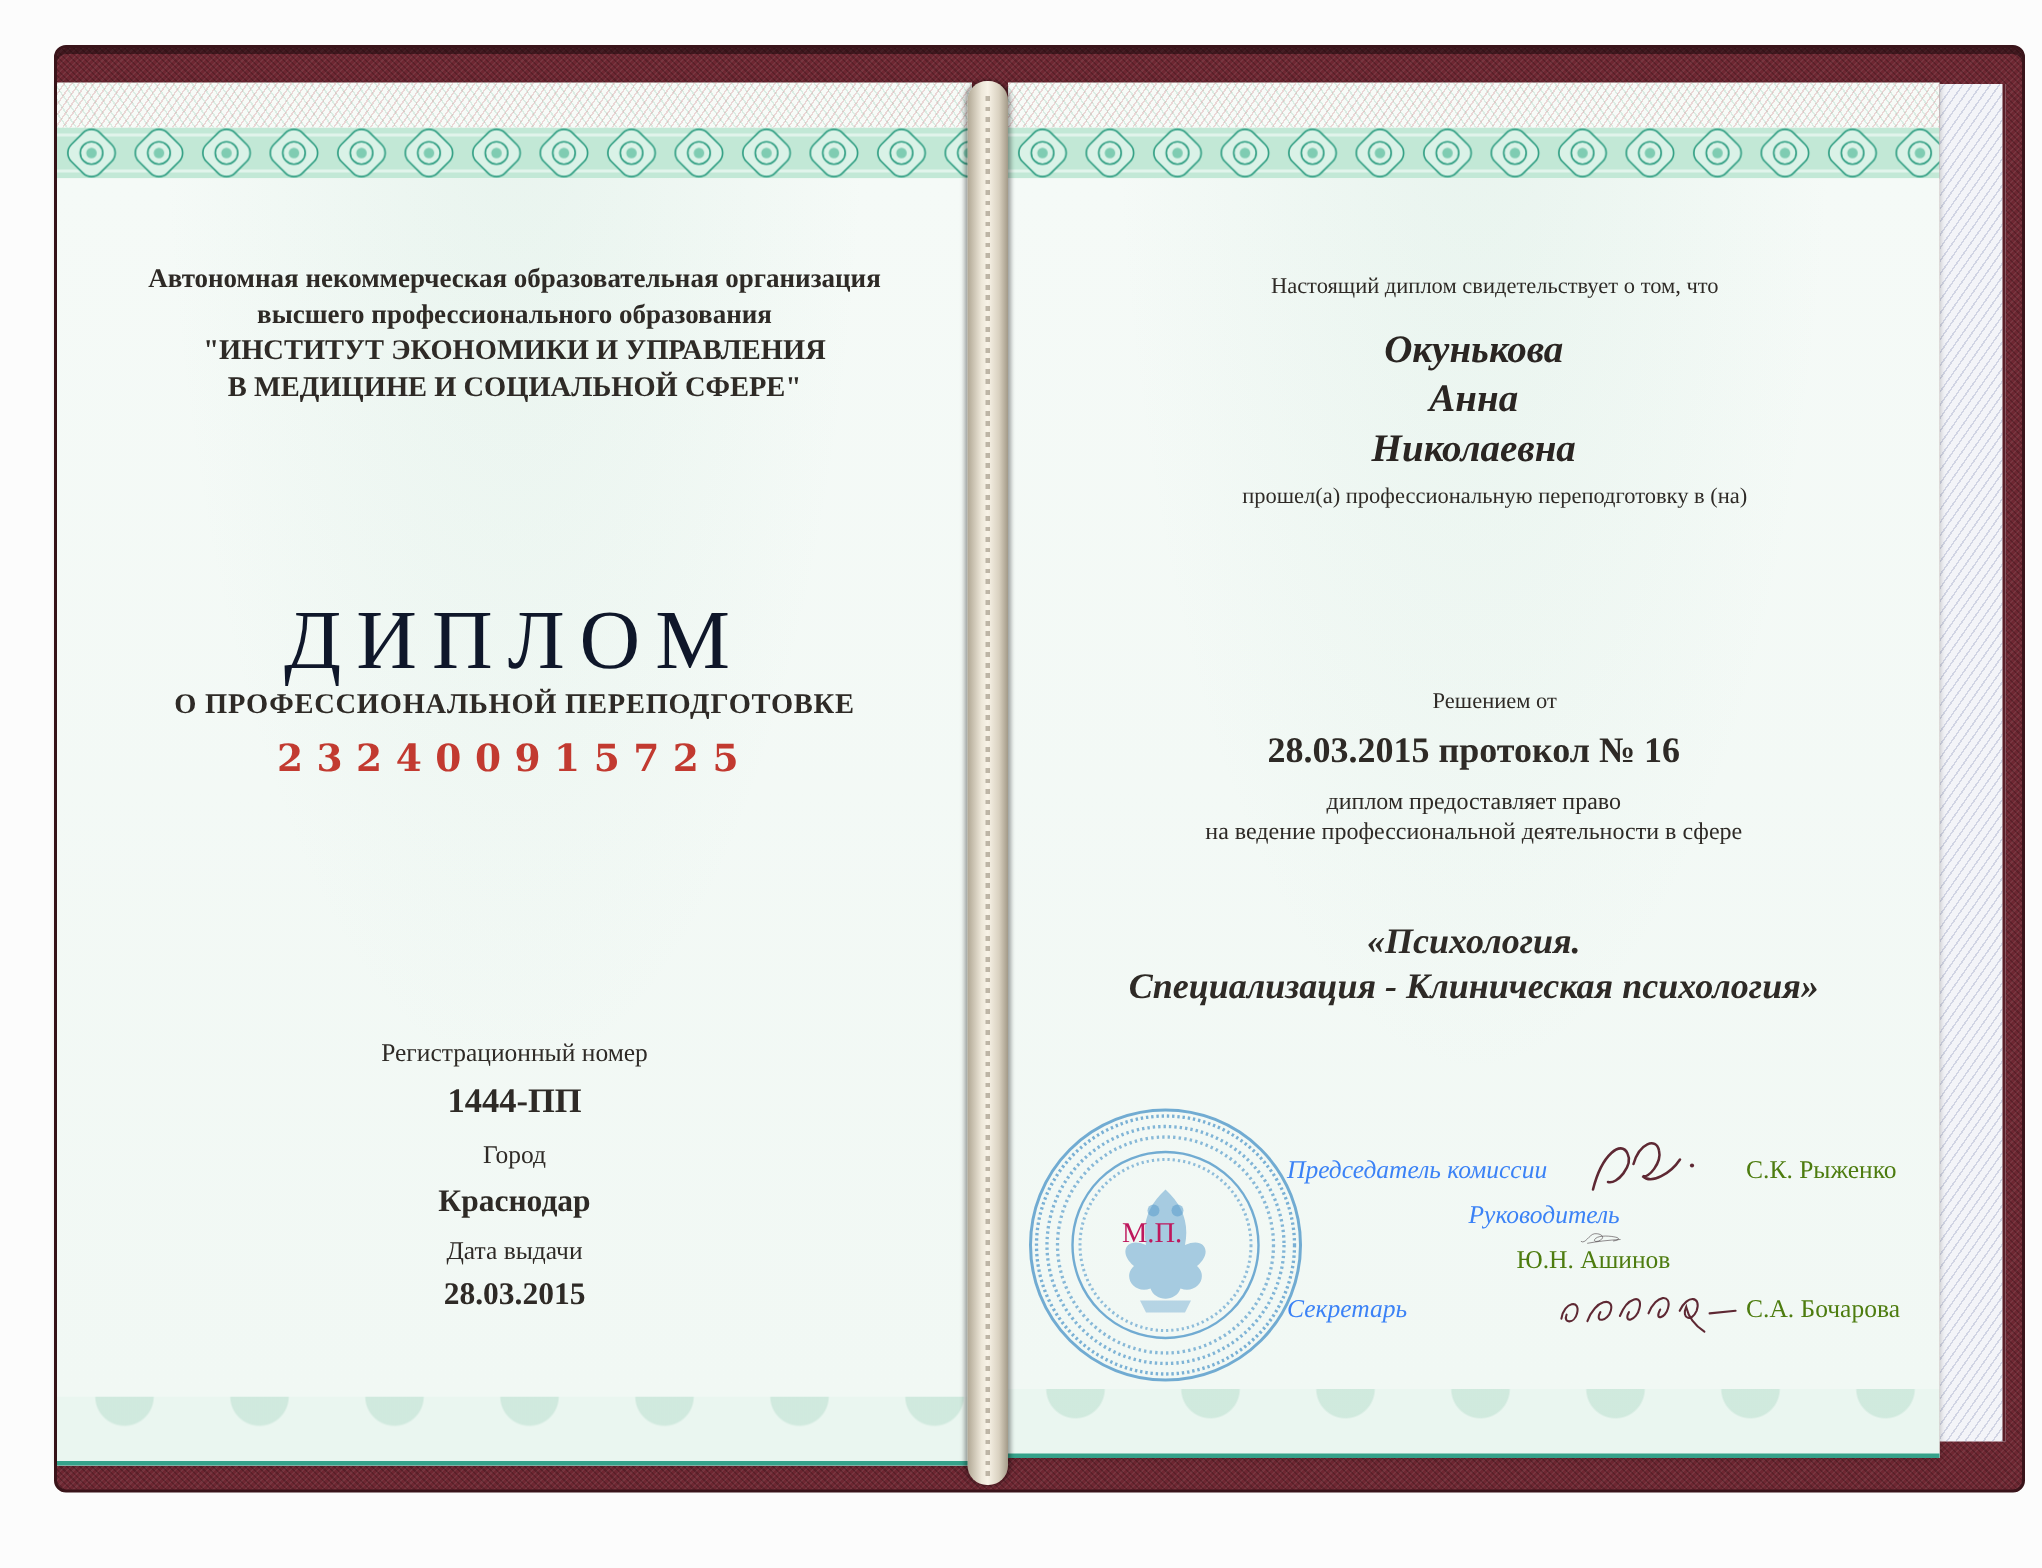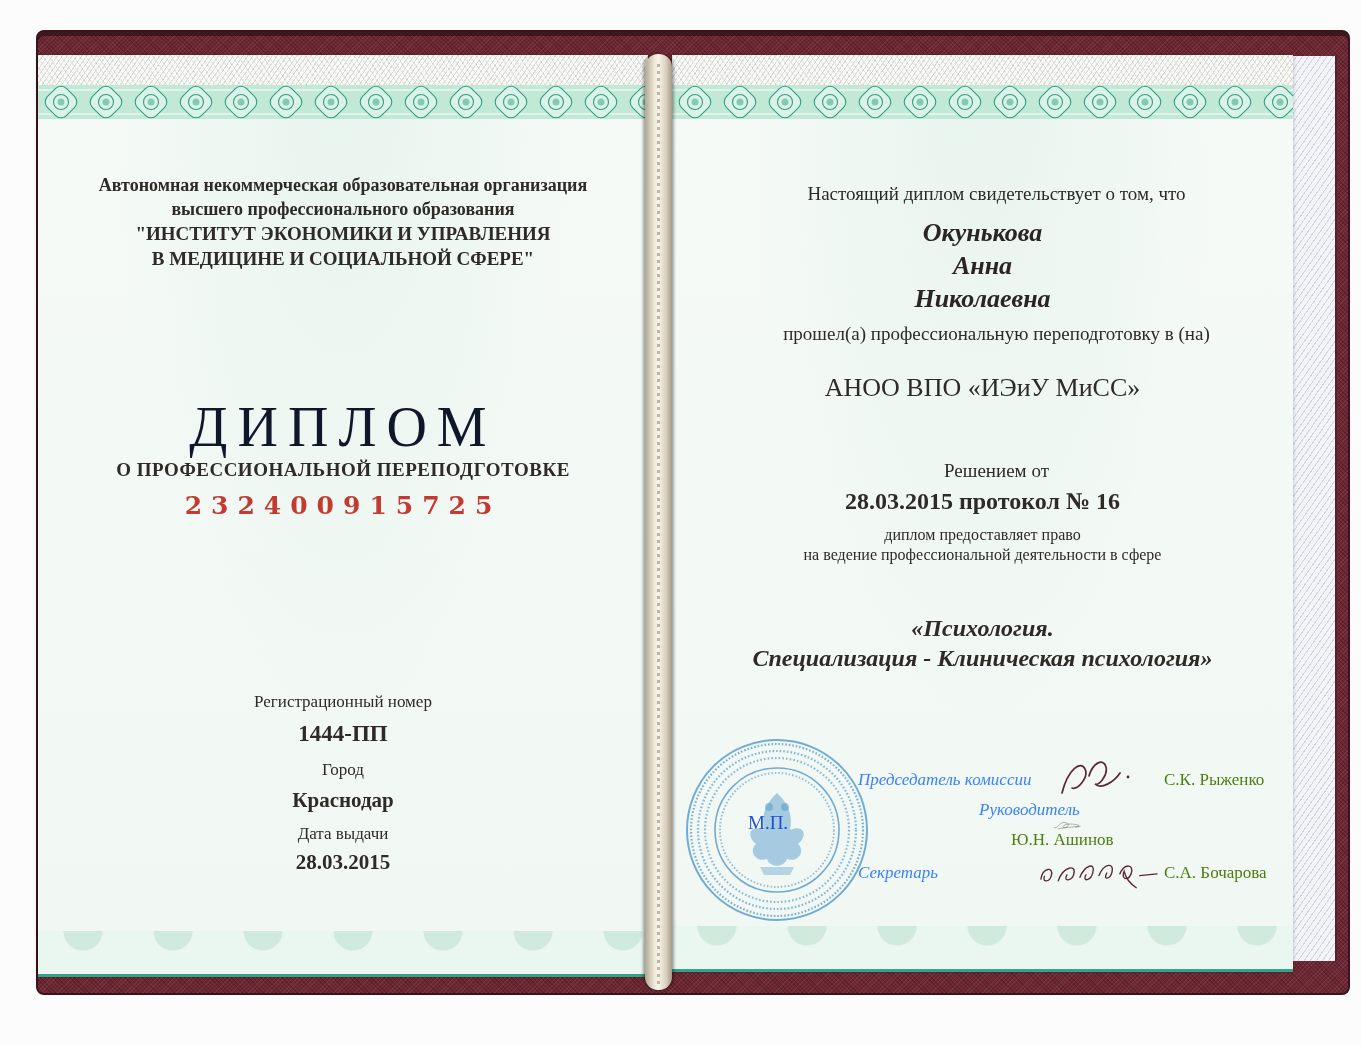--- a/index.html
+++ b/index.html
@@ -71,35 +71,35 @@
   .org-line34 { font-size:19px; font-weight:700; line-height:25px; }
   .diploma-title { font-size:56px; font-weight:400; letter-spacing:10px; color:#0f172a; }
   .diploma-sub { font-size:19px; font-weight:700; letter-spacing:.5px; }
   .serial { font-family:"DejaVu Serif", serif; font-size:25px; font-weight:700; color:#c23a30; letter-spacing:9px; }
   .qual-caption { font-family:"DejaVu Serif", serif; font-style:italic; font-size:27px; color:#453b36; }
   .small-label { font-size:17px; }
   .value-bold { font-size:21px; font-weight:700; }
   .value-bold-lg { font-size:23px; font-weight:700; }
 
   
-  .intro { font-size:19px;padding-left:28px; }
+  .intro { font-size:15px;padding-left:28px; }
   .holder-name { font-size:26px; font-weight:700; font-style:italic; color:#2a2522; }
   .institution { font-size:26px; font-weight:400; }
   .decision { font-size:24px; font-weight:700; }
   .rights { font-size:16px; }
   .field-line { font-size:24px; font-weight:700; font-style:italic; }
 
   
   .sig-row { position:absolute; left:186px; width:418px; height:50px; display:flex; align-items:center; z-index:3; }
   .sig-role { font-size:17px; font-style:italic; width:176px; text-align:left; color:#3b82f6; }
   .sig-draw { flex:1; height:50px; }
   .sig-name { font-size:17px; width:112px; text-align:left; color:#4d7c0f; }
 
   .stamp { position:absolute; left:10px; top:680px; width:190px; height:190px; opacity:.9; z-index:2; }
-  .mp-label { position:absolute; left:76px; top:757px; font-size:19px; color:#1d4ed8; z-index:3; }
+  .mp-label { position:absolute; left:76px; top:757px; font-size:19px; color:#be185d; z-index:3; }
 </style>
 </head>
 <body>
 
 <div class="scene">
 
   <div class="cover"></div>
   <div class="under-strip"></div>
 
   <div class="page page-left">
@@ -159,21 +159,20 @@
     </div>
     <div class="zone-body"></div>
     <div class="zone-bottom"></div>
 
     <div class="c intro" style="top:128px;">Настоящий диплом свидетельствует о том, что</div>
     <div class="c holder-name" style="top:163px;">Окунькова</div>
     <div class="c holder-name" style="top:196px;">Анна</div>
     <div class="c holder-name" style="top:229px;">Николаевна</div>
 
     <div class="c intro" style="top:268px;">прошел(а) профессиональную переподготовку в (на)</div>
-    <div class="c institution" style="top:318px;">АНОО ВПО «ИЭиУ МиСС»</div>
 
     <div class="c intro" style="top:405px;">Решением от</div>
     <div class="c decision" style="top:433px;">28.03.2015 протокол № 16</div>
     <div class="c rights" style="top:471px;">диплом предоставляет право</div>
     <div class="c rights" style="top:491px;">на ведение профессиональной деятельности в сфере</div>
 
     <div class="c field-line" style="top:560px;">«Психология.</div>
     <div class="c field-line" style="top:590px;">Специализация - Клиническая психология»</div>
 
     <svg class="stamp" viewBox="0 0 190 190">

